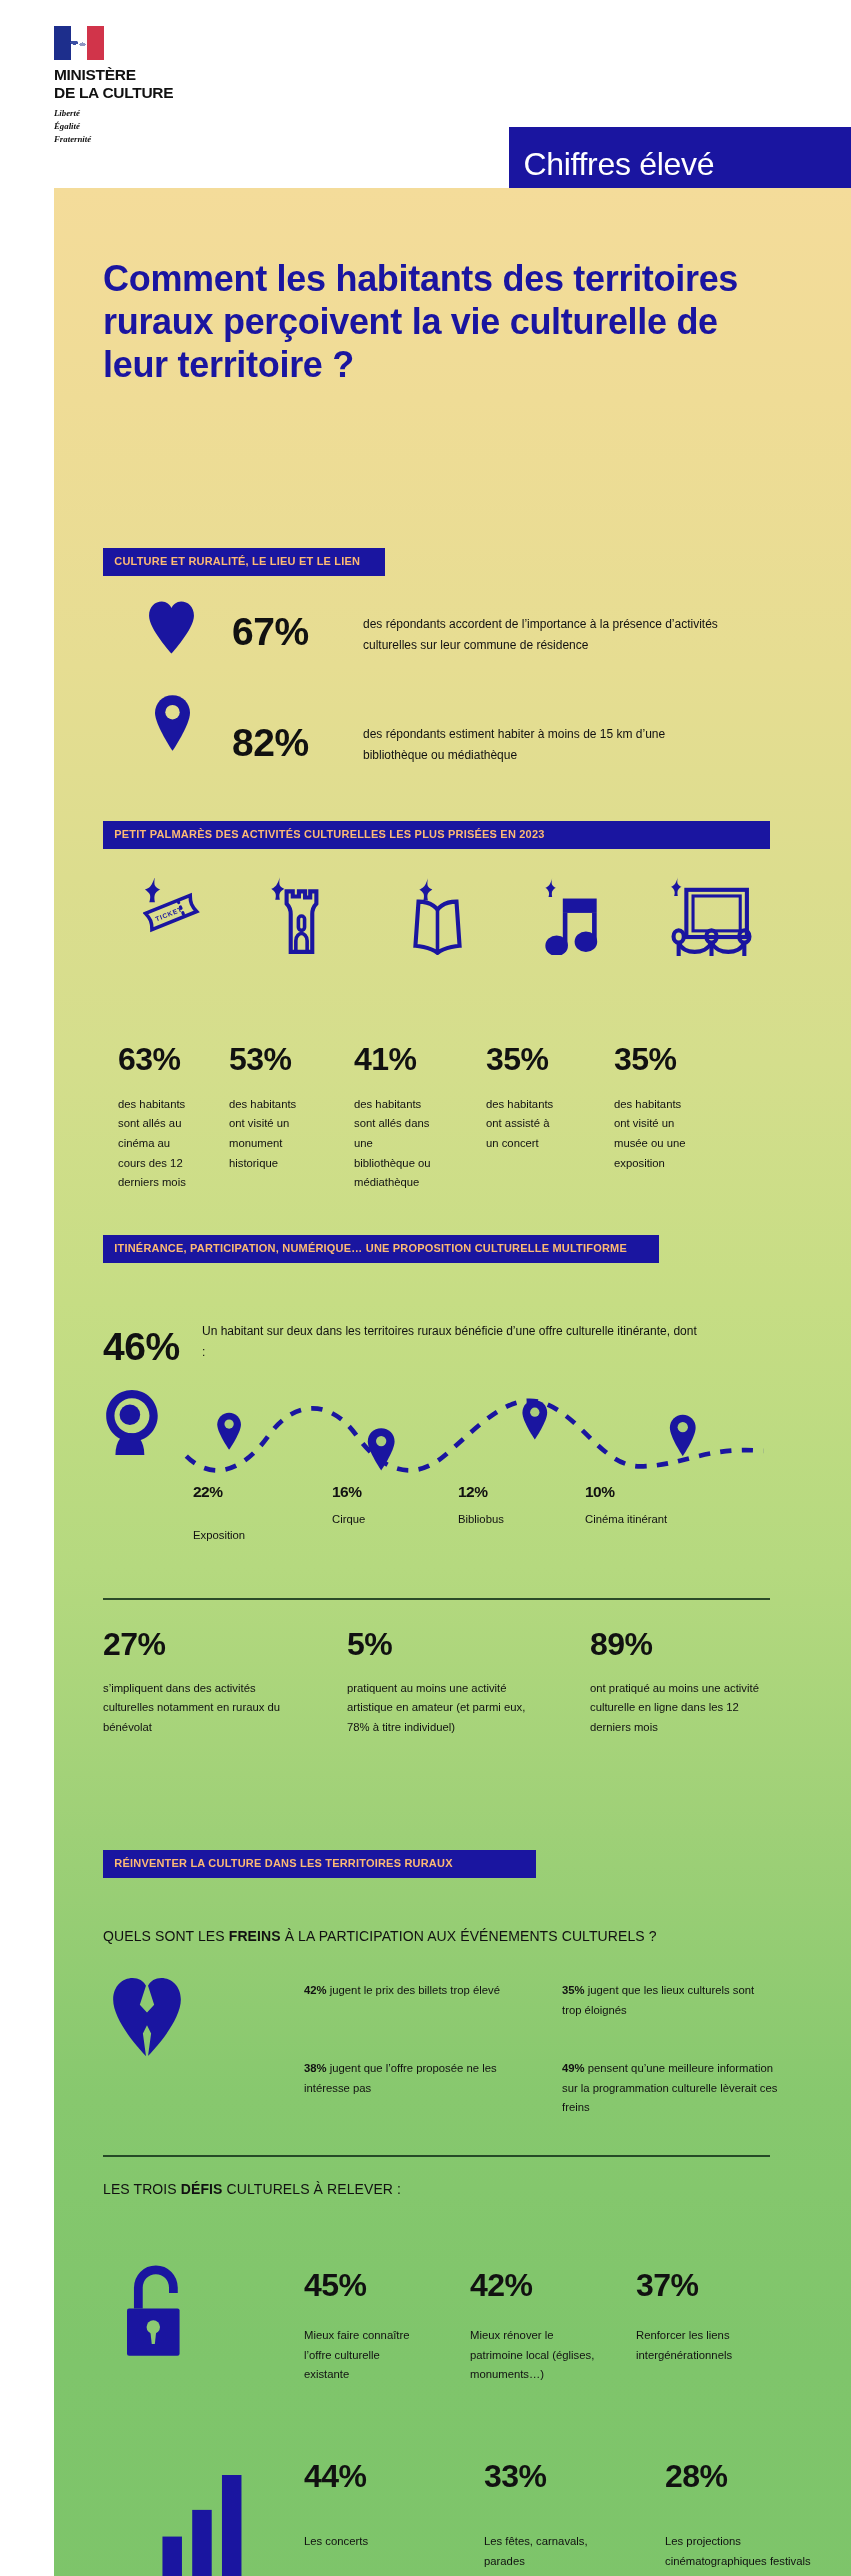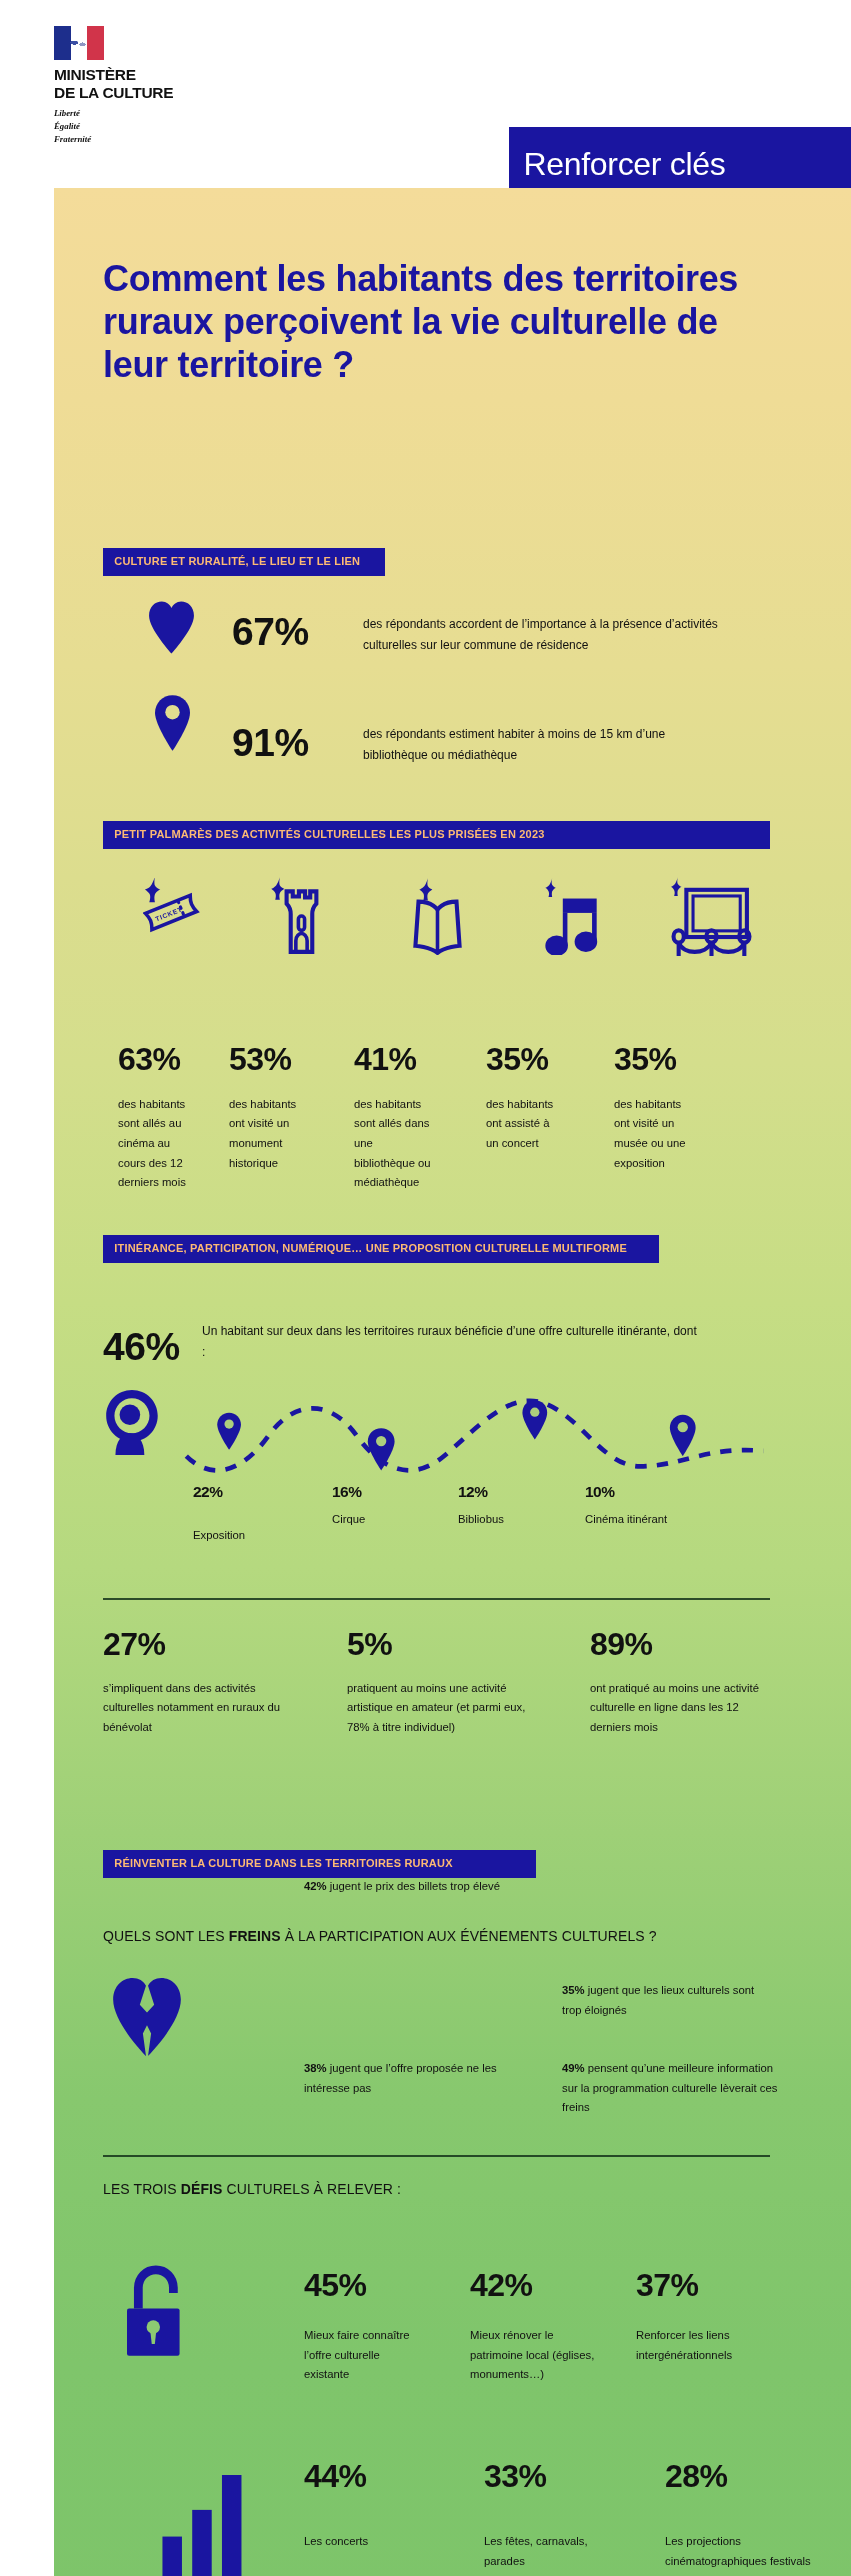--- a/index.html
+++ b/index.html
@@ -194,21 +194,21 @@
       <div>DE LA CULTURE</div>
     </div>
     <div class="logo-motto">
       <div>Liberté</div>
       <div>Égalité</div>
       <div>Fraternité</div>
     </div>
   </div>
 
   <div class="chiffres-bar">
-    <span>Renforcer clés</span>
+    <span>Chiffres élevé</span>
   </div>
 
   <div class="panel">
   <div class="inner">
 
     <div class="hero">Comment les habitants des territoires ruraux perçoivent la vie culturelle de leur territoire ?</div>
 
     <div class="banner" style="left:49px; top:360px; width:282px;">CULTURE ET RURALITÉ, LE LIEU ET LE LIEN</div>
 
     <div class="ico" style="left:93px; top:412px;">
@@ -218,21 +218,21 @@
     </div>
     <div class="num num-xl" style="position:absolute; left:178px; top:424px;">67%</div>
     <div class="body-txt" style="position:absolute; left:309px; top:426px; width:355px;">des répondants accordent de l’importance à la présence d’activités culturelles sur leur commune de résidence</div>
 
     <div class="ico" style="left:101px; top:507px;">
       <svg width="35" height="56" viewBox="0 0 68 108">
         <path class="blue" d="M34 0 C15 0 0 15 0 34 C0 58 34 108 34 108 C34 108 68 58 68 34 C68 15 53 0 34 0 Z"></path>
         <circle cx="34" cy="33" r="14" fill="#e2dd90"></circle>
       </svg>
     </div>
-    <div class="num num-xl" style="position:absolute; left:178px; top:535px;">91%</div>
+    <div class="num num-xl" style="position:absolute; left:178px; top:535px;">82%</div>
     <div class="body-txt" style="position:absolute; left:309px; top:536px; width:361px;">des répondants estiment habiter à moins de 15 km d’une bibliothèque ou médiathèque</div>
 
     <div class="banner" style="left:49px; top:633px; width:667px;">PETIT PALMARÈS DES ACTIVITÉS CULTURELLES LES PLUS PRISÉES EN 2023</div>
 
     <div class="ico" style="left:89px; top:690px;">
       <svg width="67" height="77" viewBox="0 0 130 150">
         <path class="blue" d="M33 0 C33 0 29 16 23 23 C18 29 10 31 10 31 C10 31 18 36 21 42 C24 49 20 60 20 60 L33 60 C33 60 30 49 33 42 C36 35 45 31 45 31 C45 31 36 28 33 22 C30 16 33 0 33 0 Z" transform="translate(-5,-4) scale(0.85)"></path>
         <g transform="translate(8,38) rotate(-22 55 45)">
           <path class="blue-stroke" stroke-width="7" d="M6 10 L100 10 C100 10 96 20 96 27 C96 34 100 44 100 44 L6 44 C6 44 10 34 10 27 C10 20 6 10 6 10 Z"></path>
           <line class="blue-stroke" stroke-width="6" stroke-dasharray="3 9" stroke-linecap="round" x1="74" y1="12" x2="74" y2="42"></line>
@@ -389,21 +389,21 @@
       <span>QUELS SONT LES </span><b>FREINS</b><span> À LA PARTICIPATION AUX ÉVÉNEMENTS CULTURELS ?</span>
     </div>
 
     <div class="ico" style="left:57px; top:1788px;">
       <svg width="72" height="80" viewBox="0 0 140 156">
         <path class="blue" d="M68 156 C68 156 4 92 4 46 C4 20 22 4 42 4 C54 4 63 10 68 19 L56 56 L78 80 L62 112 L68 156 Z"></path>
         <path class="blue" d="M72 156 C72 156 136 92 136 46 C136 20 118 4 98 4 C86 4 77 10 72 19 L84 56 L62 80 L78 112 L72 156 Z"></path>
       </svg>
     </div>
 
-    <div class="small-txt" style="position:absolute; left:250px; top:1689px; width:196px;">
+    <div class="small-txt" style="position:absolute; left:250px; top:1793px; width:196px;">
       <b class="num" style="font-size:11.3px;letter-spacing:0;">42%</b><span> jugent le prix des billets trop élevé</span>
     </div>
     <div class="small-txt" style="position:absolute; left:508px; top:1793px; width:206px;">
       <b class="num" style="font-size:11.3px;letter-spacing:0;">35%</b><span> jugent que les lieux culturels sont trop éloignés</span>
     </div>
     <div class="small-txt" style="position:absolute; left:250px; top:1871px; width:196px;">
       <b class="num" style="font-size:11.3px;letter-spacing:0;">38%</b><span> jugent que l’offre proposée ne les intéresse pas</span>
     </div>
     <div class="small-txt" style="position:absolute; left:508px; top:1871px; width:216px;">
       <b class="num" style="font-size:11.3px;letter-spacing:0;">49%</b><span> pensent qu’une meilleure information sur la programmation culturelle lèverait ces freins</span>

